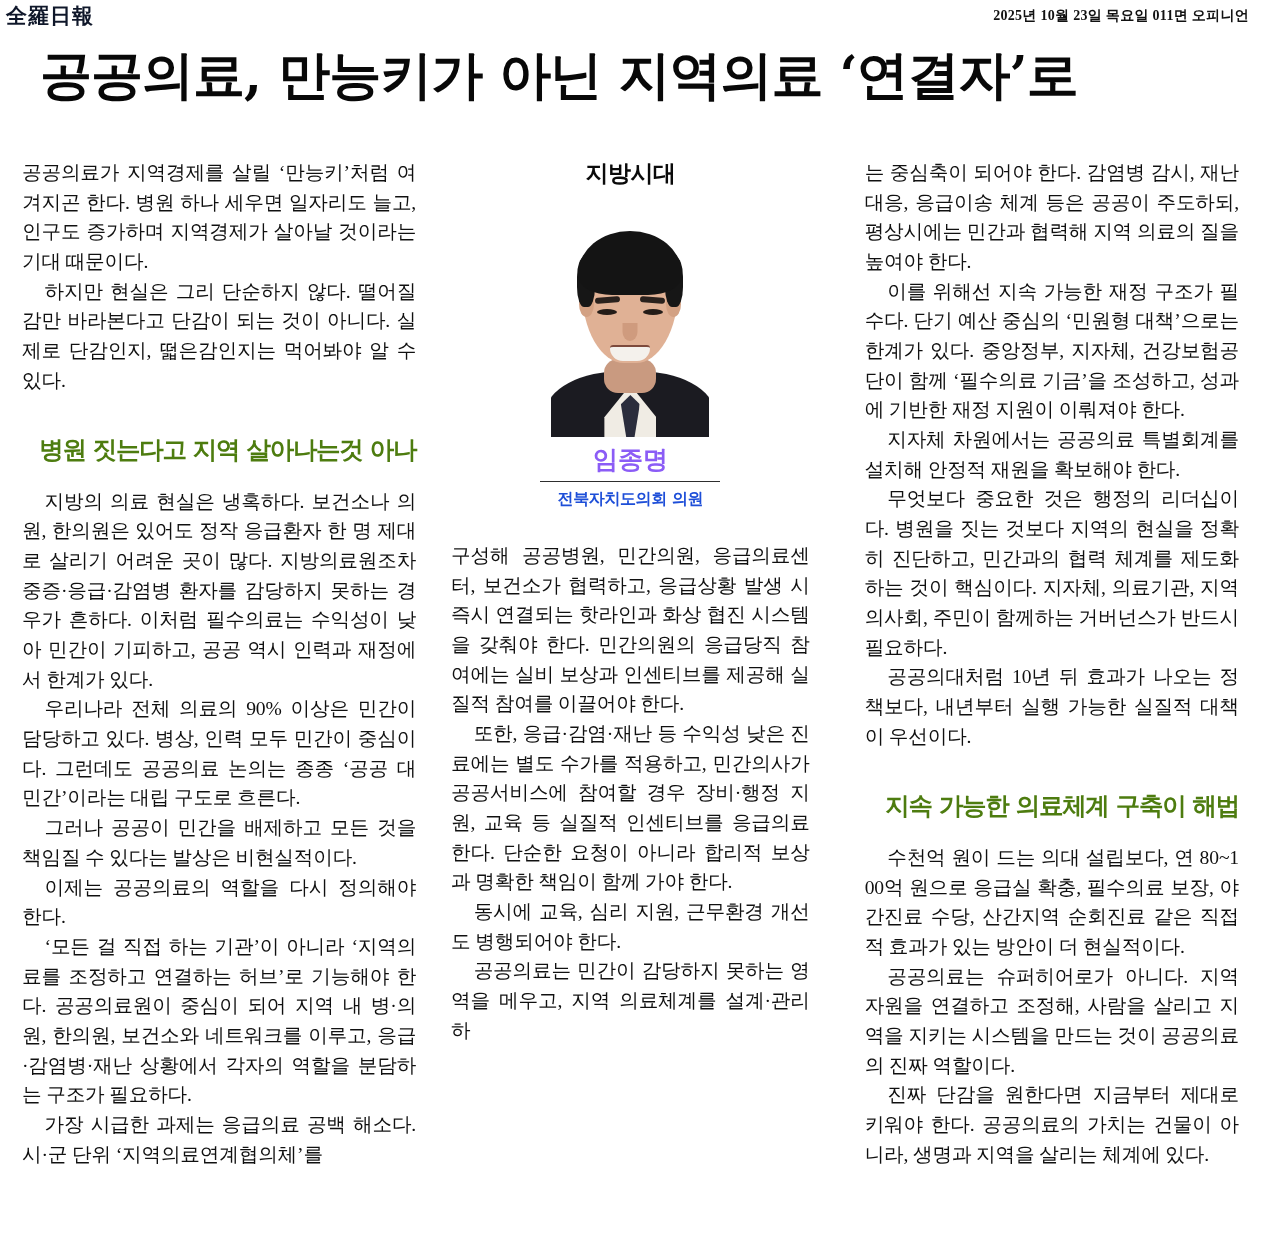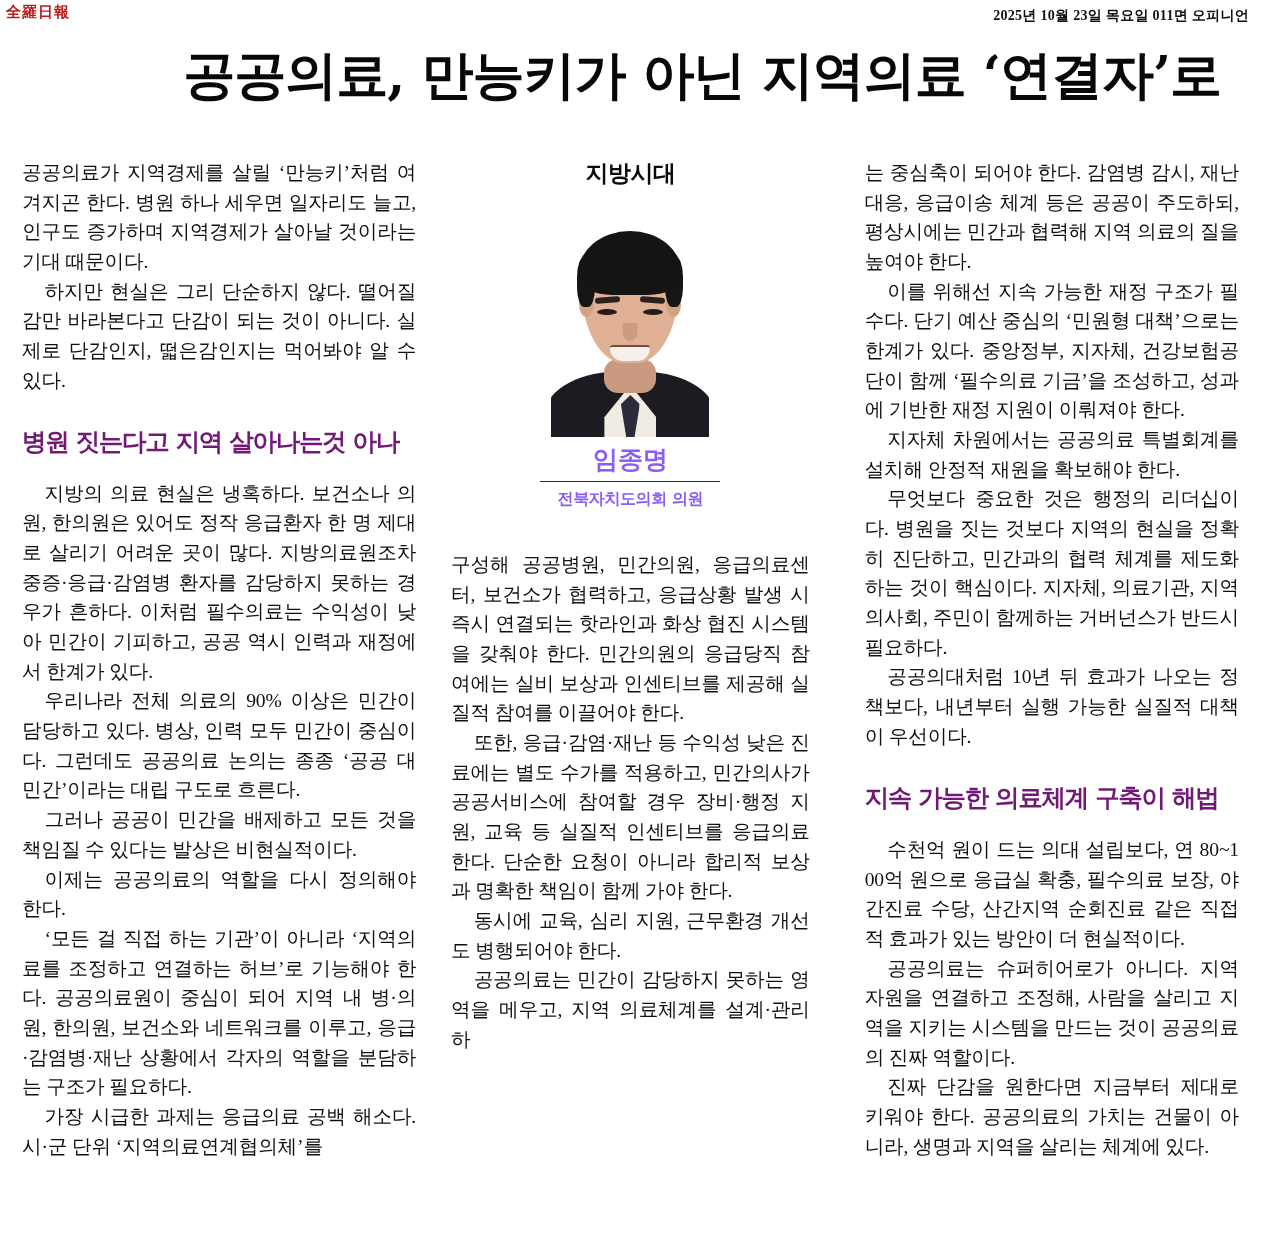--- a/index.html
+++ b/index.html
@@ -21,40 +21,40 @@
     position: relative;
     height: 30px;
     padding: 2px 12px 0 6px;
     display: flex;
     align-items: flex-start;
     justify-content: space-between;
   }
   .masthead-logo {
     font-family: "DejaVu Serif", "Liberation Serif", serif;
     font-weight: 700;
-    font-size: 15px;
+    font-size: 21px;
     letter-spacing: 1px;
-    color: #b91c1c;
+    color: #0f172a;
     line-height: 1;
     padding-top: 3px;
   }
   .masthead-dateline {
     font-family: "Liberation Serif", "DejaVu Serif", serif;
     font-weight: 700;
     font-size: 14px;
     color: #111111;
     line-height: 1;
     padding-top: 7px;
     letter-spacing: 0.3px;
     white-space: nowrap;
   }
 
   
   .headline {
-    text-align: right;
+    text-align: left;
     font-family: "DejaVu Serif", "Liberation Serif", serif;
     font-weight: 700;
     font-size: 52px;
     line-height: 1.12;
     letter-spacing: -1px;
     color: #080808;
     margin: 14px 40px 0 40px;
     white-space: nowrap;
   }
 
@@ -89,23 +89,23 @@
     letter-spacing: -0.15px;
   }
   p.body.no-indent { text-indent: 0; }
 
   h2.subhead {
     font-family: "DejaVu Serif", "Liberation Serif", serif;
     font-weight: 700;
     font-size: 24.5px;
     line-height: 1.2;
     letter-spacing: -1.3px;
-    color: #701a75;
-    margin: 32px 0 22px 0;
-    text-align: left;
+    color: #4d7c0f;
+    margin: 40px 0 22px 0;
+    text-align: right;
     white-space: nowrap;
   }
 
   
   .series-title {
     text-align: center;
     font-family: "DejaVu Serif", "Liberation Serif", serif;
     font-weight: 700;
     font-size: 23px;
     letter-spacing: -0.5px;
@@ -241,22 +241,22 @@
     height: 1px;
     background: #2e2e2e;
     margin: 0 auto 7px auto;
   }
   .byline-role {
     text-align: center;
     font-family: "DejaVu Serif", "Liberation Serif", serif;
     font-weight: 700;
     font-size: 16px;
     letter-spacing: -0.4px;
-    color: #8b5cf6;
-    margin: 0 0 40px 0;
+    color: #1d4ed8;
+    margin: 0 0 31px 0;
   }
 </style>
 </head>
 <body>
 
 <div class="masthead">
   <div class="masthead-logo">全羅日報</div>
   <div class="masthead-dateline">2025년 10월 23일 목요일 011면 오피니언</div>
 </div>
 

